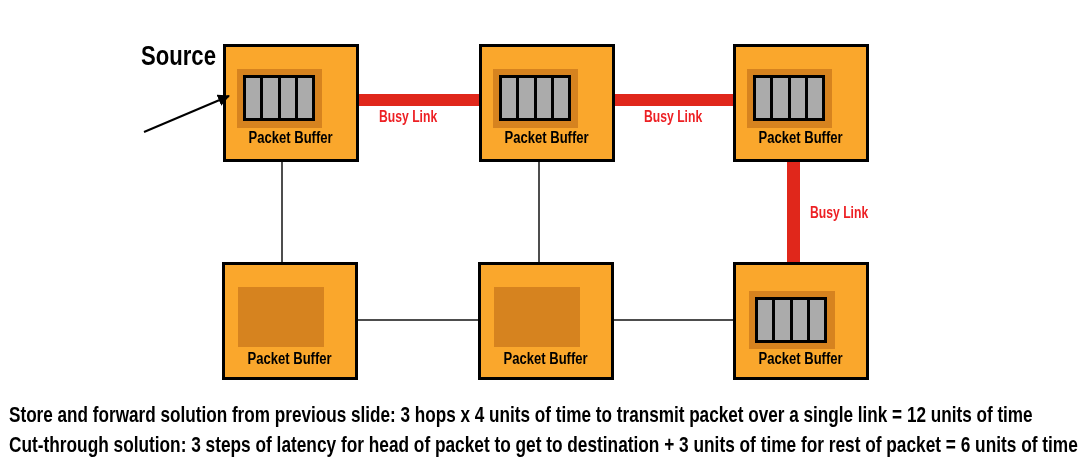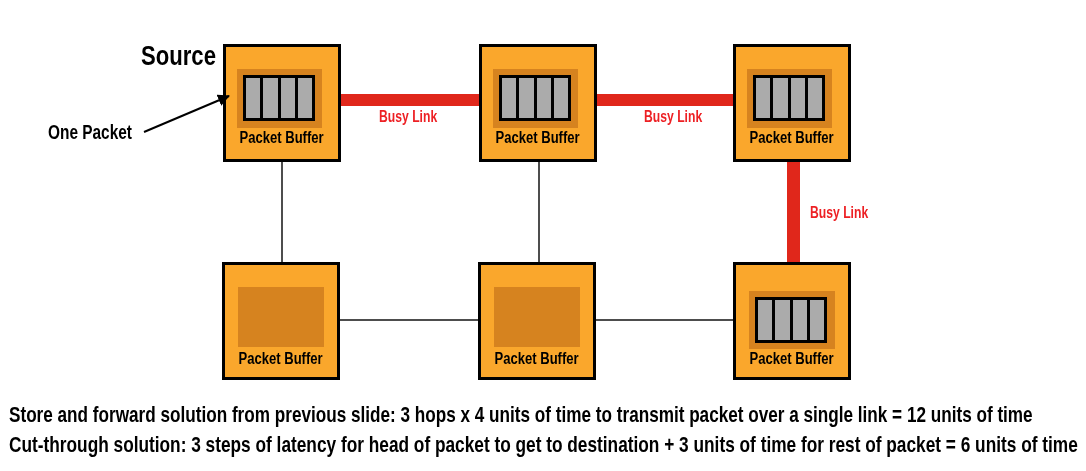--- a/index.html
+++ b/index.html
@@ -6,21 +6,21 @@
   body{font-family:"Liberation Sans", sans-serif;}
   .canvas{
     position:relative;width:1086px;height:471px;background:var(--background,#fff);
     overflow:hidden;color:var(--text,#000);
   }
   
   .busy-bar{position:absolute;background:var(--busy-link,#e0271b);z-index:1;}
   .idle-line{position:absolute;background:var(--idle-link,#4d4d4d);z-index:1;}
   
   .node{
-    position:absolute;width:118px;height:118px;box-sizing:border-box;
+    position:absolute;width:136px;height:118px;box-sizing:border-box;
     background:var(--node-fill,#faa72c);border:3px solid var(--node-border,#000);z-index:2;
   }
   .buf{position:absolute;background:var(--buffer-fill,#d6831f);}
   .row-top .buf{left:11px;top:22px;width:85px;height:59px;}
   .row-bottom .buf{left:13px;top:22px;width:86px;height:60px;}
   .node-f .buf{left:13px;top:26px;width:86px;height:58px;}
   .slots{
     position:absolute;left:6px;top:6px;width:72px;height:46px;
     background:var(--slot-frame,#000);display:grid;grid-template-columns:repeat(4,1fr);
     gap:3px;padding:3px;box-sizing:border-box;
@@ -112,23 +112,20 @@
           <span class="slot"></span>
       </div>
     </div>
     <div class="plabel"><span class="fitw" style="transform: scaleX(0.815534);">Packet Buffer</span></div>
   </div>
 
   <div class="lbl big" style="left:141px;top:42px">
     <span class="fitw" style="transform: scaleX(0.789474);">Source</span>
   </div>
 
-  <div class="lbl mid" style="left:48px;top:122px">
-    <span class="fitw" style="transform: scaleX(0.770642);">One Packet</span>
-  </div>
 
 
   <div class="lbl busy-lbl" style="left:379px;top:108px">
     <span class="fitw" style="transform: scaleX(0.716049);">Busy Link</span>
   </div>
   <div class="lbl busy-lbl" style="left:644px;top:108px">
     <span class="fitw" style="transform: scaleX(0.716049);">Busy Link</span>
   </div>
   <div class="lbl busy-lbl" style="left:810px;top:204px">
     <span class="fitw" style="transform: scaleX(0.716049);">Busy Link</span>

